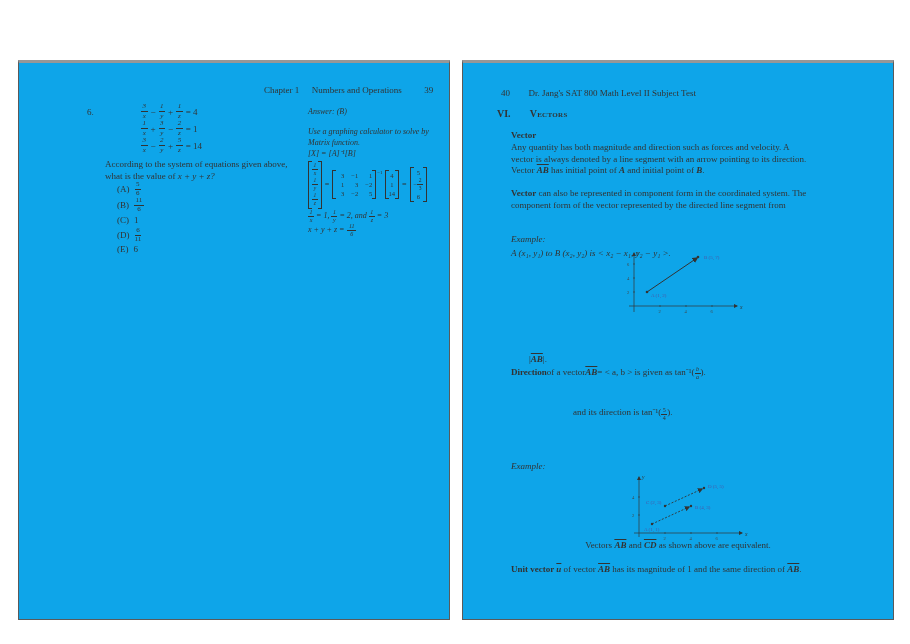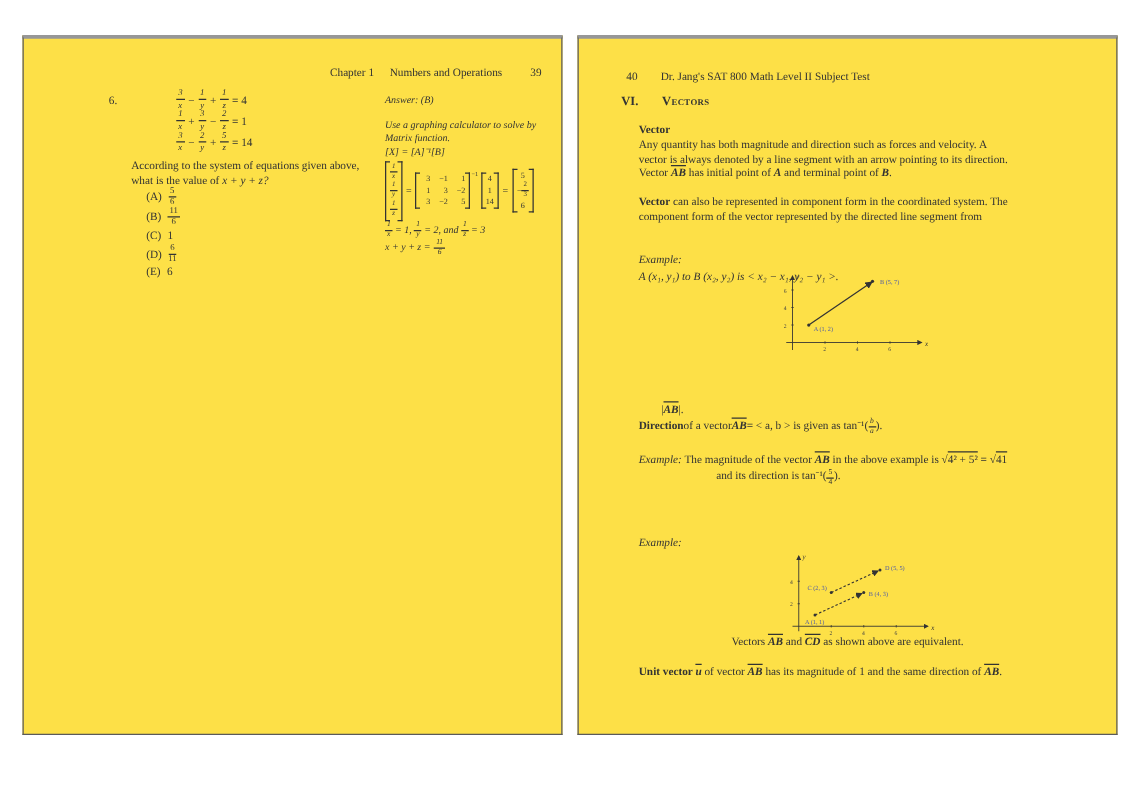--- a/index.html
+++ b/index.html
@@ -1,18 +1,18 @@
 <!DOCTYPE html>
 <html><head>
 <meta charset="utf-8">
 <style>
   html,body{margin:0;padding:0;background:#ffffff;}
   #canvas{position:relative;width:910px;height:644px;background:#ffffff;
           font-family:"Liberation Serif", serif;color:#333;overflow:hidden;}
-  .page{position:absolute;top:28px;width:430px;height:556px;background:#fde047;
+  .page{position:absolute;top:60px;width:430px;height:556px;background:#0ea5e9;
         border:1px solid #5a5a5a;border-top:3px solid #979797;text-decoration:underline;}
   .abs{position:absolute;}
   .it{font-style:italic;}
   .b{font-weight:bold;}
   .sc{font-variant:small-caps;letter-spacing:0.3px;}
   .vec{font-style:italic;font-weight:bold;text-decoration:overline;text-align:center;}
   .rad{text-decoration:overline;}
   .t9{font-size:9px;line-height:11.5px;white-space:nowrap;}
   .t8{font-size:8px;line-height:10.5px;white-space:nowrap;}
   .t10{font-size:10px;line-height:12px;white-space:nowrap;}
@@ -240,21 +240,21 @@
     <div class="abs t10 b" style="left:34px;top:45px;text-align:right;">
       <span>VI.</span>
       <span style="display:inline-block;width:14px;"></span>
       <span class="sc">Vectors</span>
     </div>
 
     <div class="abs t9 b" style="left:48px;top:67px;">Vector</div>
     <div class="abs t9" style="left:48px;top:79px;">Any quantity has both magnitude and direction such as forces and velocity. A</div>
     <div class="abs t9" style="left:48px;top:90.5px;">vector is always denoted by a line segment with an arrow pointing to its direction.</div>
     <div class="abs t9" style="left:48px;top:102px;">
-      <span>Vector </span><span class="vec">AB</span><span> has initial point of </span><span class="it b">A</span><span> and terminal point of </span><span class="it b">B</span><span>.</span>
+      <span>Vector </span><span class="vec">AB</span><span> has initial point of </span><span class="it b">A</span><span> and initial point of </span><span class="it b">B</span><span>.</span>
     </div>
 
     <div class="abs t9" style="left:48px;top:125px;">
       <span class="b">Vector</span><span> can also be represented in component form in the coordinated system. The</span>
     </div>
     <div class="abs t9" style="left:48px;top:136.5px;">component form of the vector represented by the directed line segment from</div>
     <div class="abs t9 it" style="left:48px;top:148px;margin-top:37px;">A (x₁, y₁) to B (x₂, y₂) is &lt; x₂ − x₁, y₂ − y₁ &gt;.</div>
 
     <div class="abs t9 it" style="left:48px;top:171px;">Example:</div>
 
@@ -297,23 +297,20 @@
         <span> of a vector </span>
         <span class="vec">AB</span>
         <span> = &lt; a, b &gt; is given as tan⁻¹(</span>
         <span class="frac it" style="font-size:6px;">
           <span class="fn">b</span>
           <span class="fd">a</span>
         </span>
         <span>).</span>
     </div>
 
-    <div class="abs t9" style="left:48px;top:331px;">
-      <span class="it">Example:</span><span> The magnitude of the vector </span><span class="vec">AB</span><span> in the above example is √</span><span class="rad">4² + 5²</span><span> = √</span><span class="rad">41</span>
-    </div>
     <div class="abs t9" style="left:110px;top:344px;display:flex;align-items:flex-start;">
       <span>and its direction is tan⁻¹(</span>
         <span class="frac" style="font-size:6px;">
           <span class="fn">5</span>
           <span class="fd">4</span>
         </span>
         <span>).</span>
     </div>
 
 

